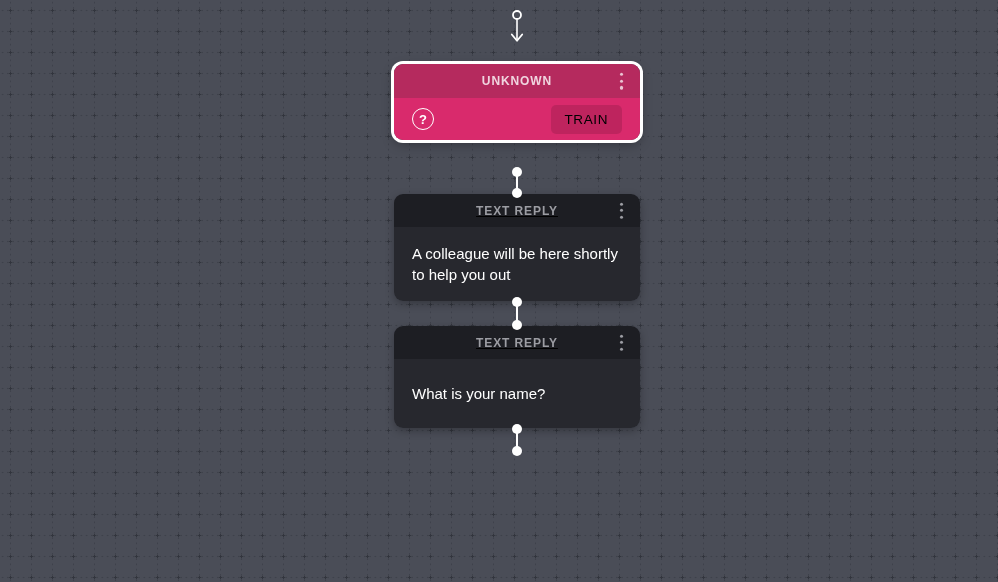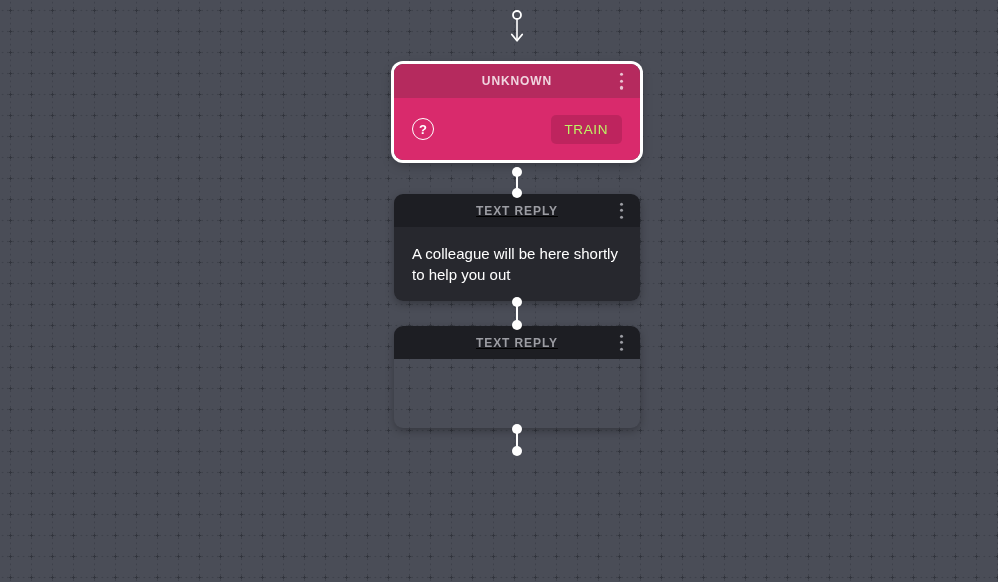--- a/index.html
+++ b/index.html
@@ -94,21 +94,21 @@
     border: 1.6px solid #ffffff;
     border-radius: 50%;
     display: flex; align-items: center; justify-content: center;
     color: #ffffff;
     font-size: 13px;
     font-weight: 600;
   }
   .train-btn {
     border: none;
     background: rgba(0,0,0,0.12);
-    color: #bef264;
+    color: #000000;
     font-family: inherit;
     font-size: 13.5px;
     letter-spacing: 0.6px;
     padding: 7px 14px;
     border-radius: 5px;
     cursor: pointer;
   }
 
   
   .port {
@@ -132,21 +132,21 @@
 <body>
 
 <div class="canvas">
 
   <svg class="entry-arrow" width="20" height="40" viewBox="0 0 20 40">
     <circle cx="10" cy="6" r="4" fill="none" stroke="#ffffff" stroke-width="1.8"></circle>
     <line x1="10" y1="10.5" x2="10" y2="30.5" stroke="#ffffff" stroke-width="1.6"></line>
     <path d="M4.8,25.5 L10,31.8 L15.2,25.5" fill="none" stroke="#ffffff" stroke-width="1.8" stroke-linecap="round" stroke-linejoin="round"></path>
   </svg>
 
-  <div class="node pink selected" style="top:64px; height:96px;">
+  <div class="node pink selected" style="top:64px; height:76px;">
     <div class="node-header">
       <span class="node-title">UNKNOWN</span>
       <span class="kebab">
           <i></i>
           <i></i>
           <i></i>
         </span>
     </div>
     <div class="node-body split">
       <span class="q-icon">?</span>
@@ -178,20 +178,23 @@
 
   <div class="node dark" style="top:326px; height:102px;">
     <div class="node-header">
       <span class="node-title">TEXT REPLY</span>
       <span class="kebab">
           <i></i>
           <i></i>
           <i></i>
         </span>
     </div>
+    <div class="node-body">
+      <span class="node-text">What is your name?</span>
+    </div>
   </div>
 
   <span class="port" style="left:512px; top:424px;"></span>
   <span class="edge" style="top:429px; height:23px;"></span>
   <span class="port" style="left:512px; top:446px;"></span>
 
 
 </div>
 
 </body></html>

